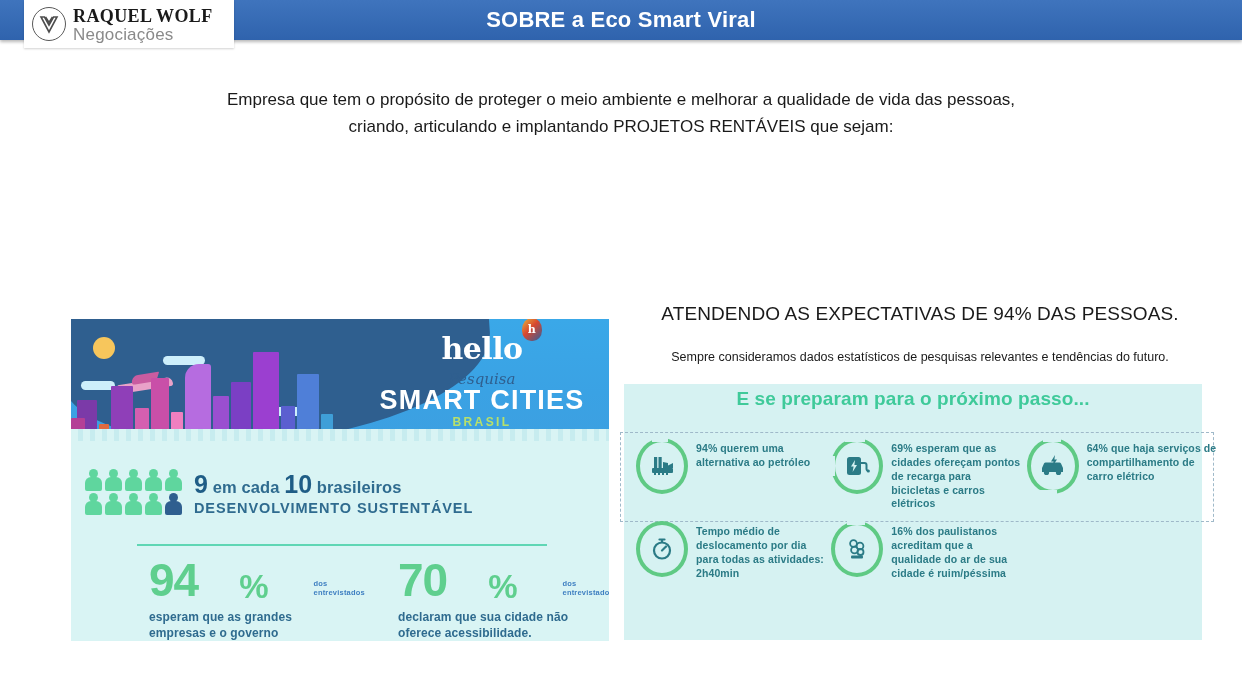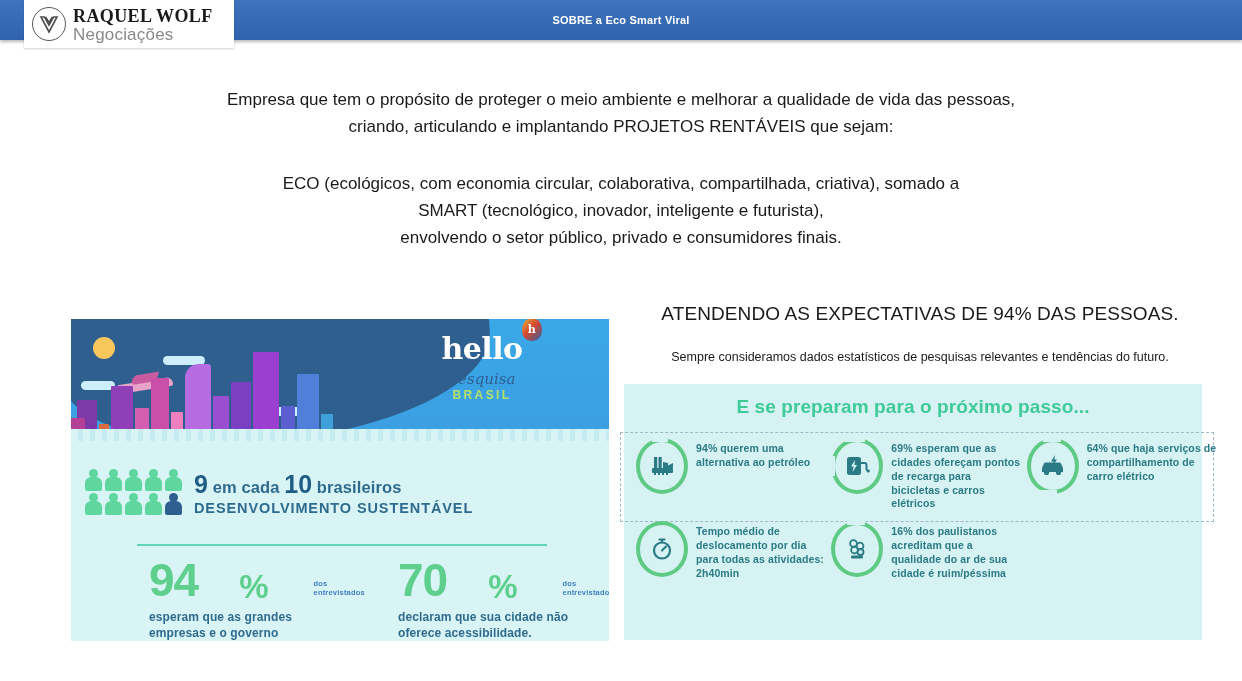--- a/index.html
+++ b/index.html
@@ -13,21 +13,21 @@
 
   
   .header-bar {
     position: absolute; left: 0; top: 0; width: 1242px; height: 40px;
     background: linear-gradient(#3f74bd, #2f63ad);
     box-shadow: 0 2px 3px rgba(0,0,0,.28);
   }
   .header-title {
     position: absolute; left: 0; top: 0; width: 1242px; height: 40px;
     display: flex; align-items: center; justify-content: center;
-    color: #ffffff; font-size: 11px; font-weight: bold;
+    color: #ffffff; font-size: 22px; font-weight: bold;
     letter-spacing: .2px;
     border-radius: 10px;
   }
   .logo-box {
     position: absolute; left: 24px; top: 0px; width: 210px; height: 48px;
     background: #ffffff; display: flex; align-items: center;
     padding-left: 8px; gap: 7px;
     box-shadow: 0 1px 2px rgba(0,0,0,.18);
   }
   .logo-mark {
@@ -164,21 +164,21 @@
   }
   .right-sub {
     position: absolute; left: 620px; top: 350px; width: 600px;
     text-align: center; font-size: 12.5px; color: #1a1a1a;
   }
   .right-info {
     position: absolute; left: 624px; top: 384px;
     width: 578px; height: 256px; background: #d6f2f2;
   }
   .ri-title {
-    text-align: center; padding-top: 12px;
+    text-align: center; padding-top: 4px;
     font-size: 19px; font-weight: bold; color: #3fca9a;
     letter-spacing: .1px;
   }
   .dashed-band {
     position: absolute; left: -4px; top: 48px; width: 594px; height: 90px;
     border: 1px dashed #9fb9c9;
   }
   .grid {
     position: absolute; left: 0; top: 54px; width: 602px;
     display: grid; grid-template-columns: 1fr 1fr 1fr;
@@ -221,25 +221,20 @@
     </span>
     <span class="logo-words">
       <span class="logo-top">RAQUEL WOLF</span>
       <span class="logo-sub">Negociações</span>
     </span>
   </div>
 
   <div class="intro">
     <p>Empresa que tem o propósito de proteger o meio ambiente e melhorar a qualidade de vida das pessoas,</p>
     <p>criando, articulando e implantando PROJETOS RENTÁVEIS que sejam:</p>
-    <div class="blk2">
-      <p>ECO (ecológicos, com economia circular, colaborativa, compartilhada, criativa), somado a</p>
-      <p>SMART (tecnológico, inovador, inteligente e futurista),</p>
-      <p>envolvendo o setor público, privado e consumidores finais.</p>
-    </div>
   </div>
 
   <div class="left-info">
 
     <div class="sky">
       <div class="darkblob"></div>
       <div class="sun"></div>
       <div class="cloud c1"></div>
       <div class="cloud c2"></div>
       <div class="cloud c3"></div>
@@ -262,20 +257,21 @@
         <span class="bldg" style="left:250px;width:12px; height:38px; background:#3f9fd8;"></span>
       </div>
       <div class="water"></div>
 
       <div class="hello-wrap">
         <div class="hello">
           <span>hello</span>
           <span class="hello-balloon">h</span>
         </div>
         <div class="pesquisa">Pesquisa</div>
+        <div class="smartcities">SMART CITIES</div>
         <div class="brasil">BRASIL</div>
       </div>
     </div>
 
     <div class="stat-nine">
       <div class="people">
         <span class="person">
             <i></i>
             <b></b>
           </span>

